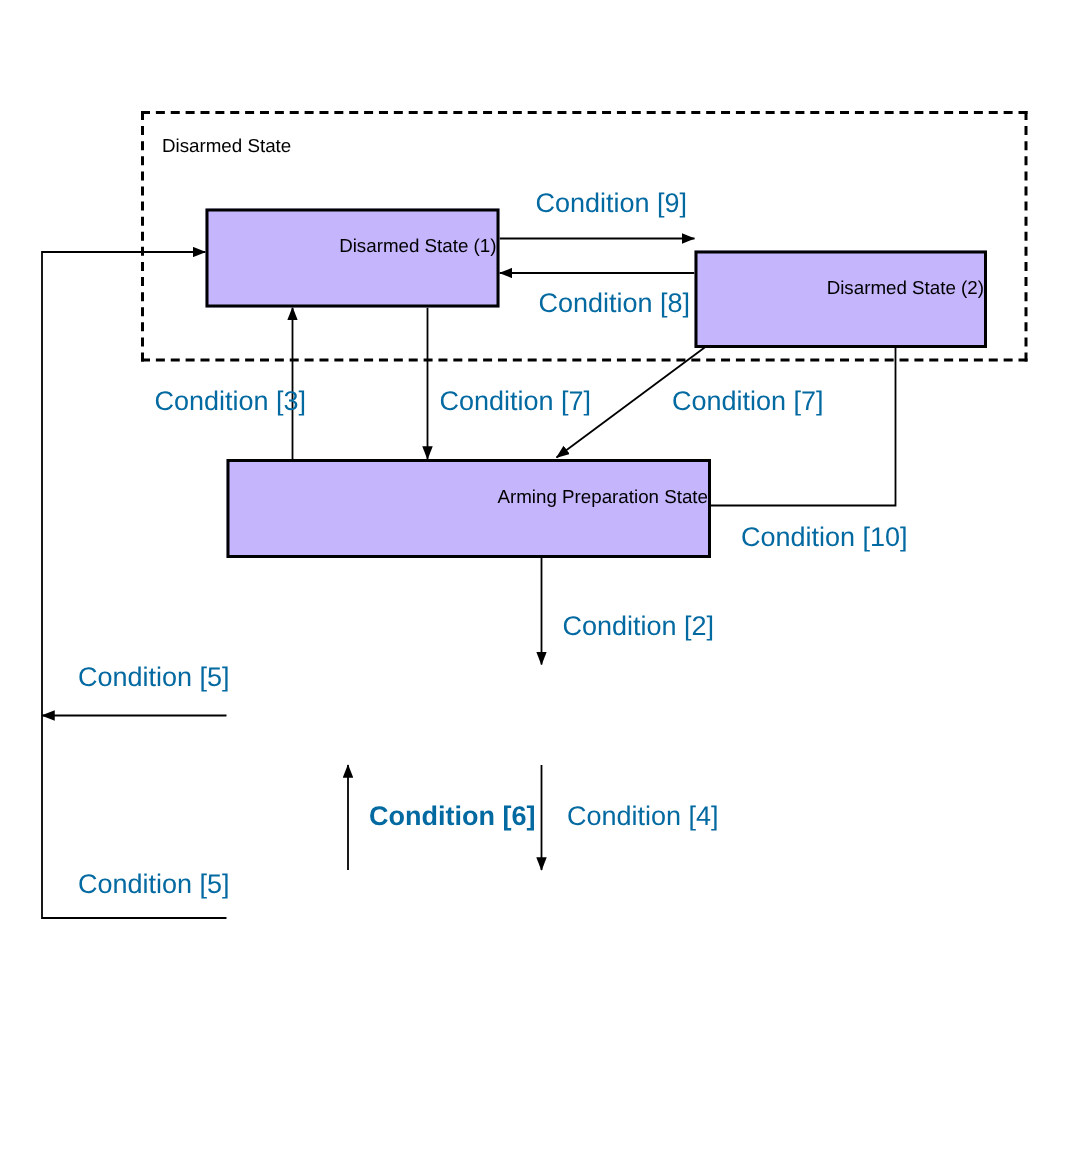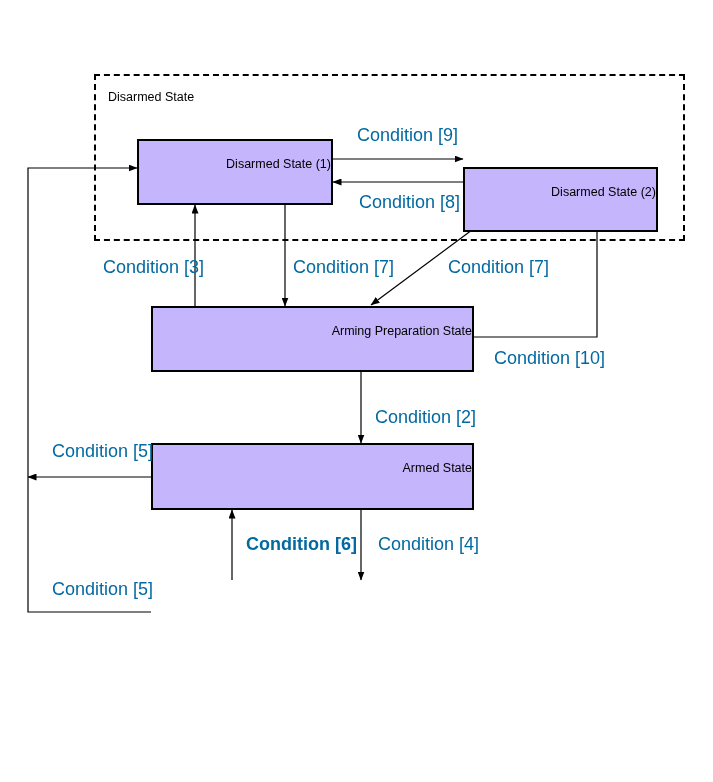--- a/index.html
+++ b/index.html
@@ -126,23 +126,20 @@
   </div>
 
   <div class="state-box" style="left:463px; top:139px; width:195px; height:65px;margin-top:28px;">
     <span class="state-label">Disarmed State (2)</span>
   </div>
 
   <div class="state-box" style="left:151px; top:306px; width:323px; height:66px;">
     <span class="state-label">Arming Preparation State</span>
   </div>
 
-  <div class="state-box" style="left:151px; top:443px; width:323px; height:67px;">
-    <span class="state-label">Armed State</span>
-  </div>
 
 
   <div class="edge-label" style="left:357px; top:126px;">Condition [9]</div>
 
   <div class="edge-label" style="left:359px; top:193px;">Condition [8]</div>
 
   <div class="edge-label" style="left:103px; top:258px;">Condition [3]</div>
 
   <div class="edge-label" style="left:293px; top:258px;">Condition [7]</div>
 

